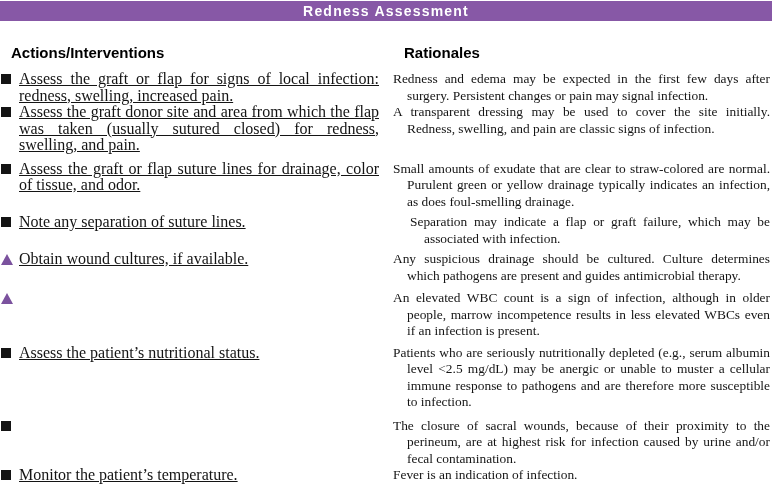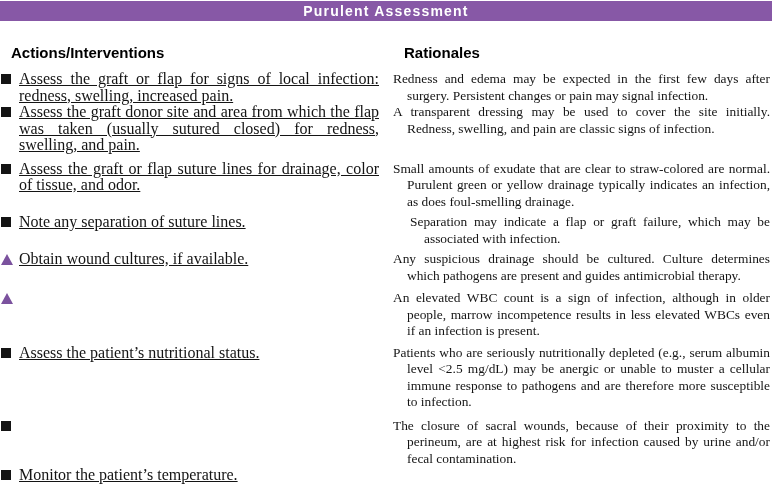--- a/index.html
+++ b/index.html
@@ -90,21 +90,21 @@
     text-indent: -14px;
     padding-right: 2px;
   }
 </style>
 </head>
 <body>
 
 <div class="page">
 
   <div class="banner">
-    <span class="banner-title">Purulent Assessment</span>
+    <span class="banner-title">Redness Assessment</span>
   </div>
 
   <div class="col-headers">
     <div class="col-header">Actions/Interventions</div>
     <div class="col-header">Rationales</div>
   </div>
 
   <div class="rows" id="rows-container">
   <div class="row" style="margin-bottom: 0px;">
     <div class="cell-action">
@@ -166,16 +166,17 @@
       <span class="bullet square"></span>
     </div>
     <div class="cell-rationale">The closure of sacral wounds, because of their proximity to the perineum, are at highest risk for infection caused by urine and/or fecal contamination.</div>
   </div>
 
   <div class="row" style="margin-bottom: 0px;">
     <div class="cell-action">
       <span class="bullet square"></span>
       <span class="action-text">Monitor the patient’s temperature.</span>
     </div>
+    <div class="cell-rationale">Fever is an indication of infection.</div>
   </div>
 </div>
 
 </div>
 
 </body></html>

